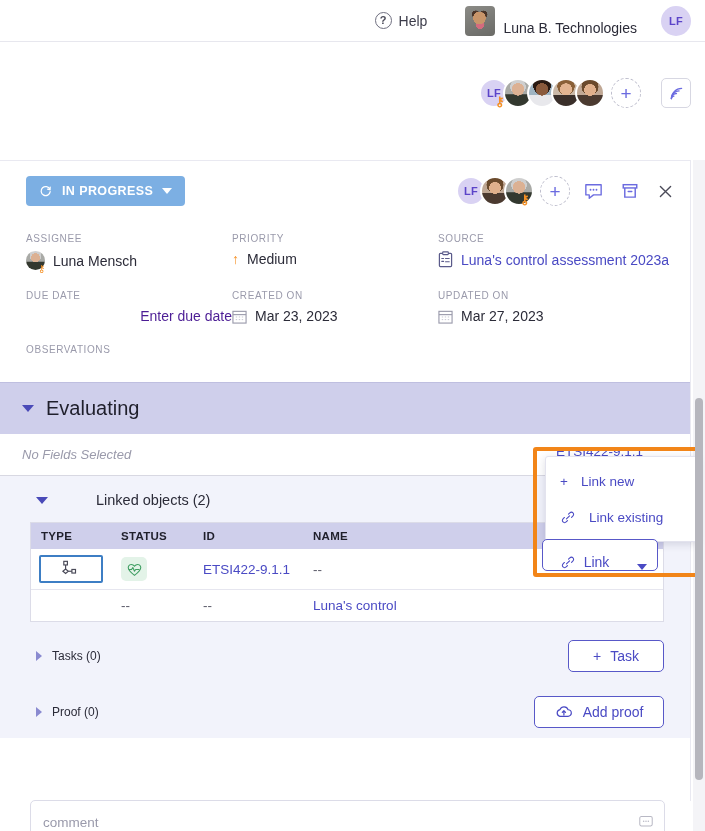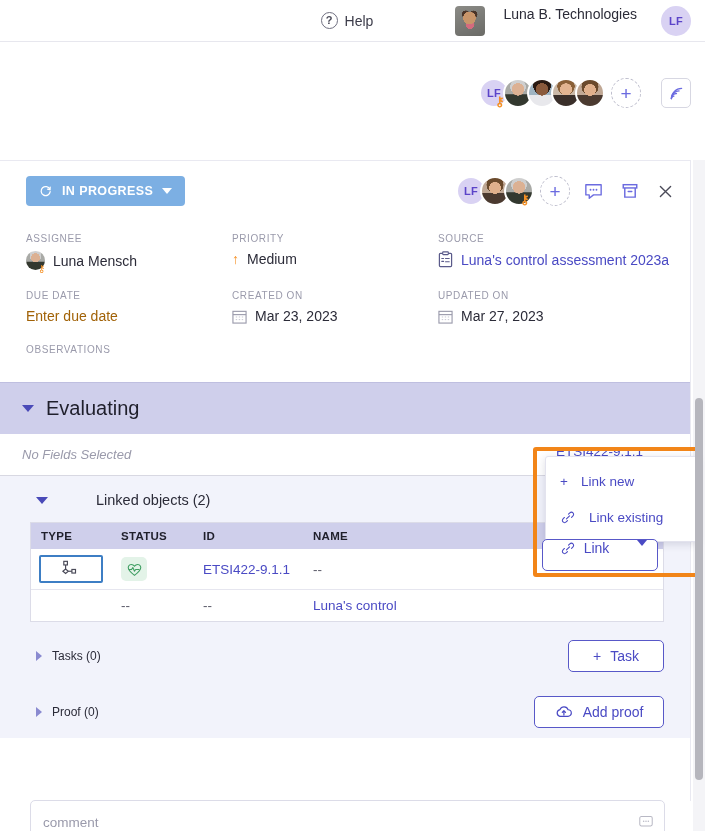--- a/index.html
+++ b/index.html
@@ -21,21 +21,21 @@
   }
   .help {
     display: flex; align-items: center; gap: 7px;
     font-size: 14px; color: #3c3c4a; margin-right: 38px; cursor: pointer;
   }
   .help .qmark {
     width: 17px; height: 17px; border: 1.5px solid #6f6f80; border-radius: 50%;
     font-size: 11px; line-height: 14px; text-align: center; color: #4a4a58;
     font-weight: bold;
   }
-  .org { display:flex; align-items:flex-start; gap: 18px; margin-right: 24px; cursor:pointer;margin-left:44px; }
+  .org { display:flex; align-items:flex-end; gap: 8px; margin-right: 24px; cursor:pointer; }
   .org-logo {
     width: 30px; height: 30px; border-radius: 4px;
     background:
       radial-gradient(circle at 48% 40%, #c8956a 0 26%, rgba(0,0,0,0) 27%),
       radial-gradient(circle at 36% 28%, #4a3428 0 13%, rgba(0,0,0,0) 14%),
       radial-gradient(circle at 62% 28%, #4a3428 0 13%, rgba(0,0,0,0) 14%),
       radial-gradient(circle at 50% 62%, #d46b7e 0 18%, rgba(0,0,0,0) 19%),
       linear-gradient(160deg, #8b8b86, #6a6a66);
   }
   .org-name { font-size: 14px; color: #2b2b38; }
@@ -107,21 +107,21 @@
   .fields { padding: 12px 26px 0 26px; }
   .frow { display: flex; margin-bottom: 20px; }
   .fcol { width: 206px; flex: 0 0 auto; }
   .fcol.wide { width: 250px; }
   .flabel {
     font-size: 10px; letter-spacing: .6px; color: #9a9aab; text-transform: uppercase;
     margin-bottom: 7px;
   }
   .fval { font-size: 14px; color: #2b2b38; display: flex; align-items: center; gap: 8px; }
   .fval.link { color: #4a4ac4; cursor: pointer; }
-  .fval.linkb { color: #a16207; cursor: pointer; }
+  .fval.linkb { color: #4c1d95; cursor: pointer; justify-content: flex-end; }
   .mini-av {
     width: 19px; height: 19px; border-radius: 50%; position: relative; flex: 0 0 auto;
     background: radial-gradient(circle at 50% 36%, #dcb193 0 29%, rgba(0,0,0,0) 30%),
       radial-gradient(circle at 50% 26%, #cfcfcf 0 33%, rgba(0,0,0,0) 34%),
       linear-gradient(180deg,#a9aaa6 0 55%, #33382f 56%);
   }
   .mini-av .keybadge { right:-4px; bottom:-4px; width: 11px; height:10px; font-size: 10px; line-height: 9px; }
   .arrow-up { color: #f59024; font-size: 14px; line-height: 1; }
 
   
@@ -189,21 +189,21 @@
     position: absolute; left: 545px; top: 456px; width: 153px; background: #fff;
     border: 1px solid #e3e3ee; border-radius: 3px;
     box-shadow: 0 2px 8px rgba(40,40,80,.16); z-index: 35; padding: 6px 0;
   }
   .ditem {
     display:flex; align-items:center; gap: 13px; height: 36px; padding: 0 14px;
     font-size: 13.5px; color: #4a4ac4; cursor: pointer;
   }
   .link-split {
     position: absolute; left: 542px; top: 539px; width: 116px; height: 32px;
-    display: flex; align-items: flex-start; border: 1px solid #5858c8; border-radius: 5px;
+    display: flex; align-items: flex-end; border: 1px solid #5858c8; border-radius: 5px;
     background: #fff; z-index: 36; overflow: hidden;
   }
   .ls-main {
     flex: 1; display:flex; align-items:center; justify-content:center; gap: 8px;
     color: #4a4ac4; font-size: 14px; cursor: pointer;
   }
   .ls-div { width: 1px; background: #8a8ad0; margin: 6px 0; }
   .ls-caret { width: 30px; display:flex; align-items:center; justify-content:center; color:#4a4ac4; cursor:pointer; }
   .clipped-id {
     position: absolute; left: 556px; top: 444px; font-size: 13.5px; color: #4a4ac4;

